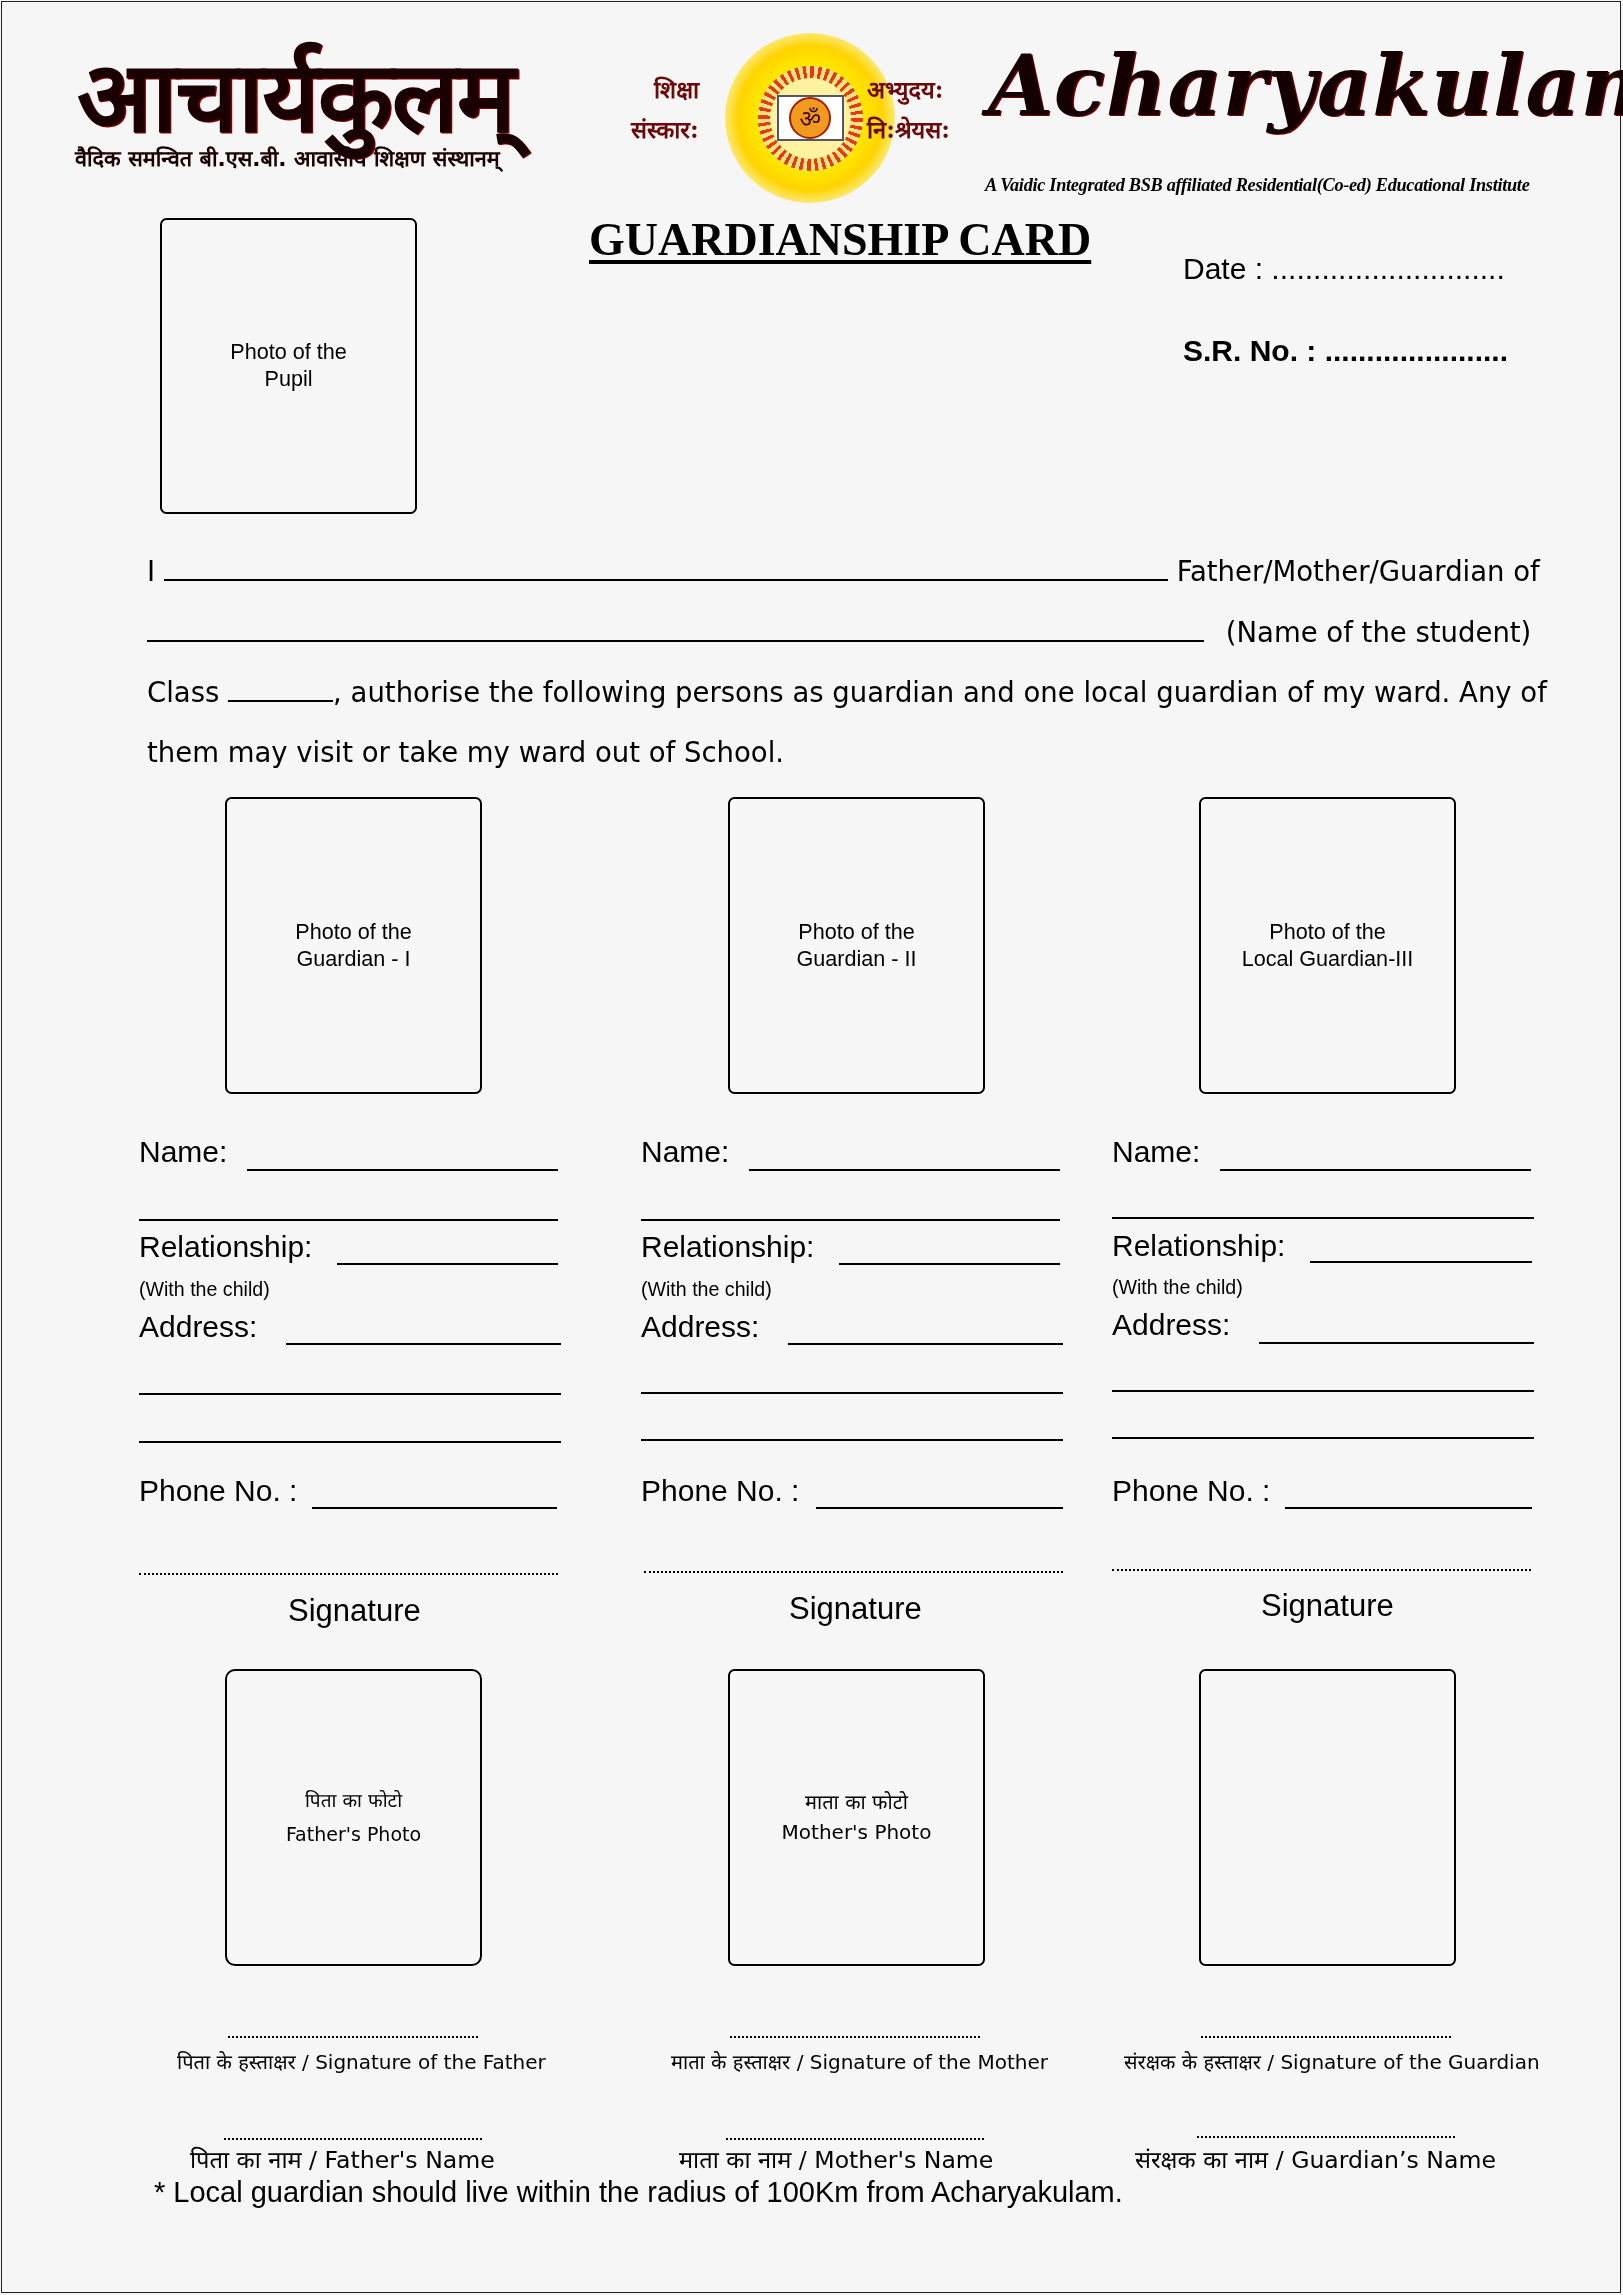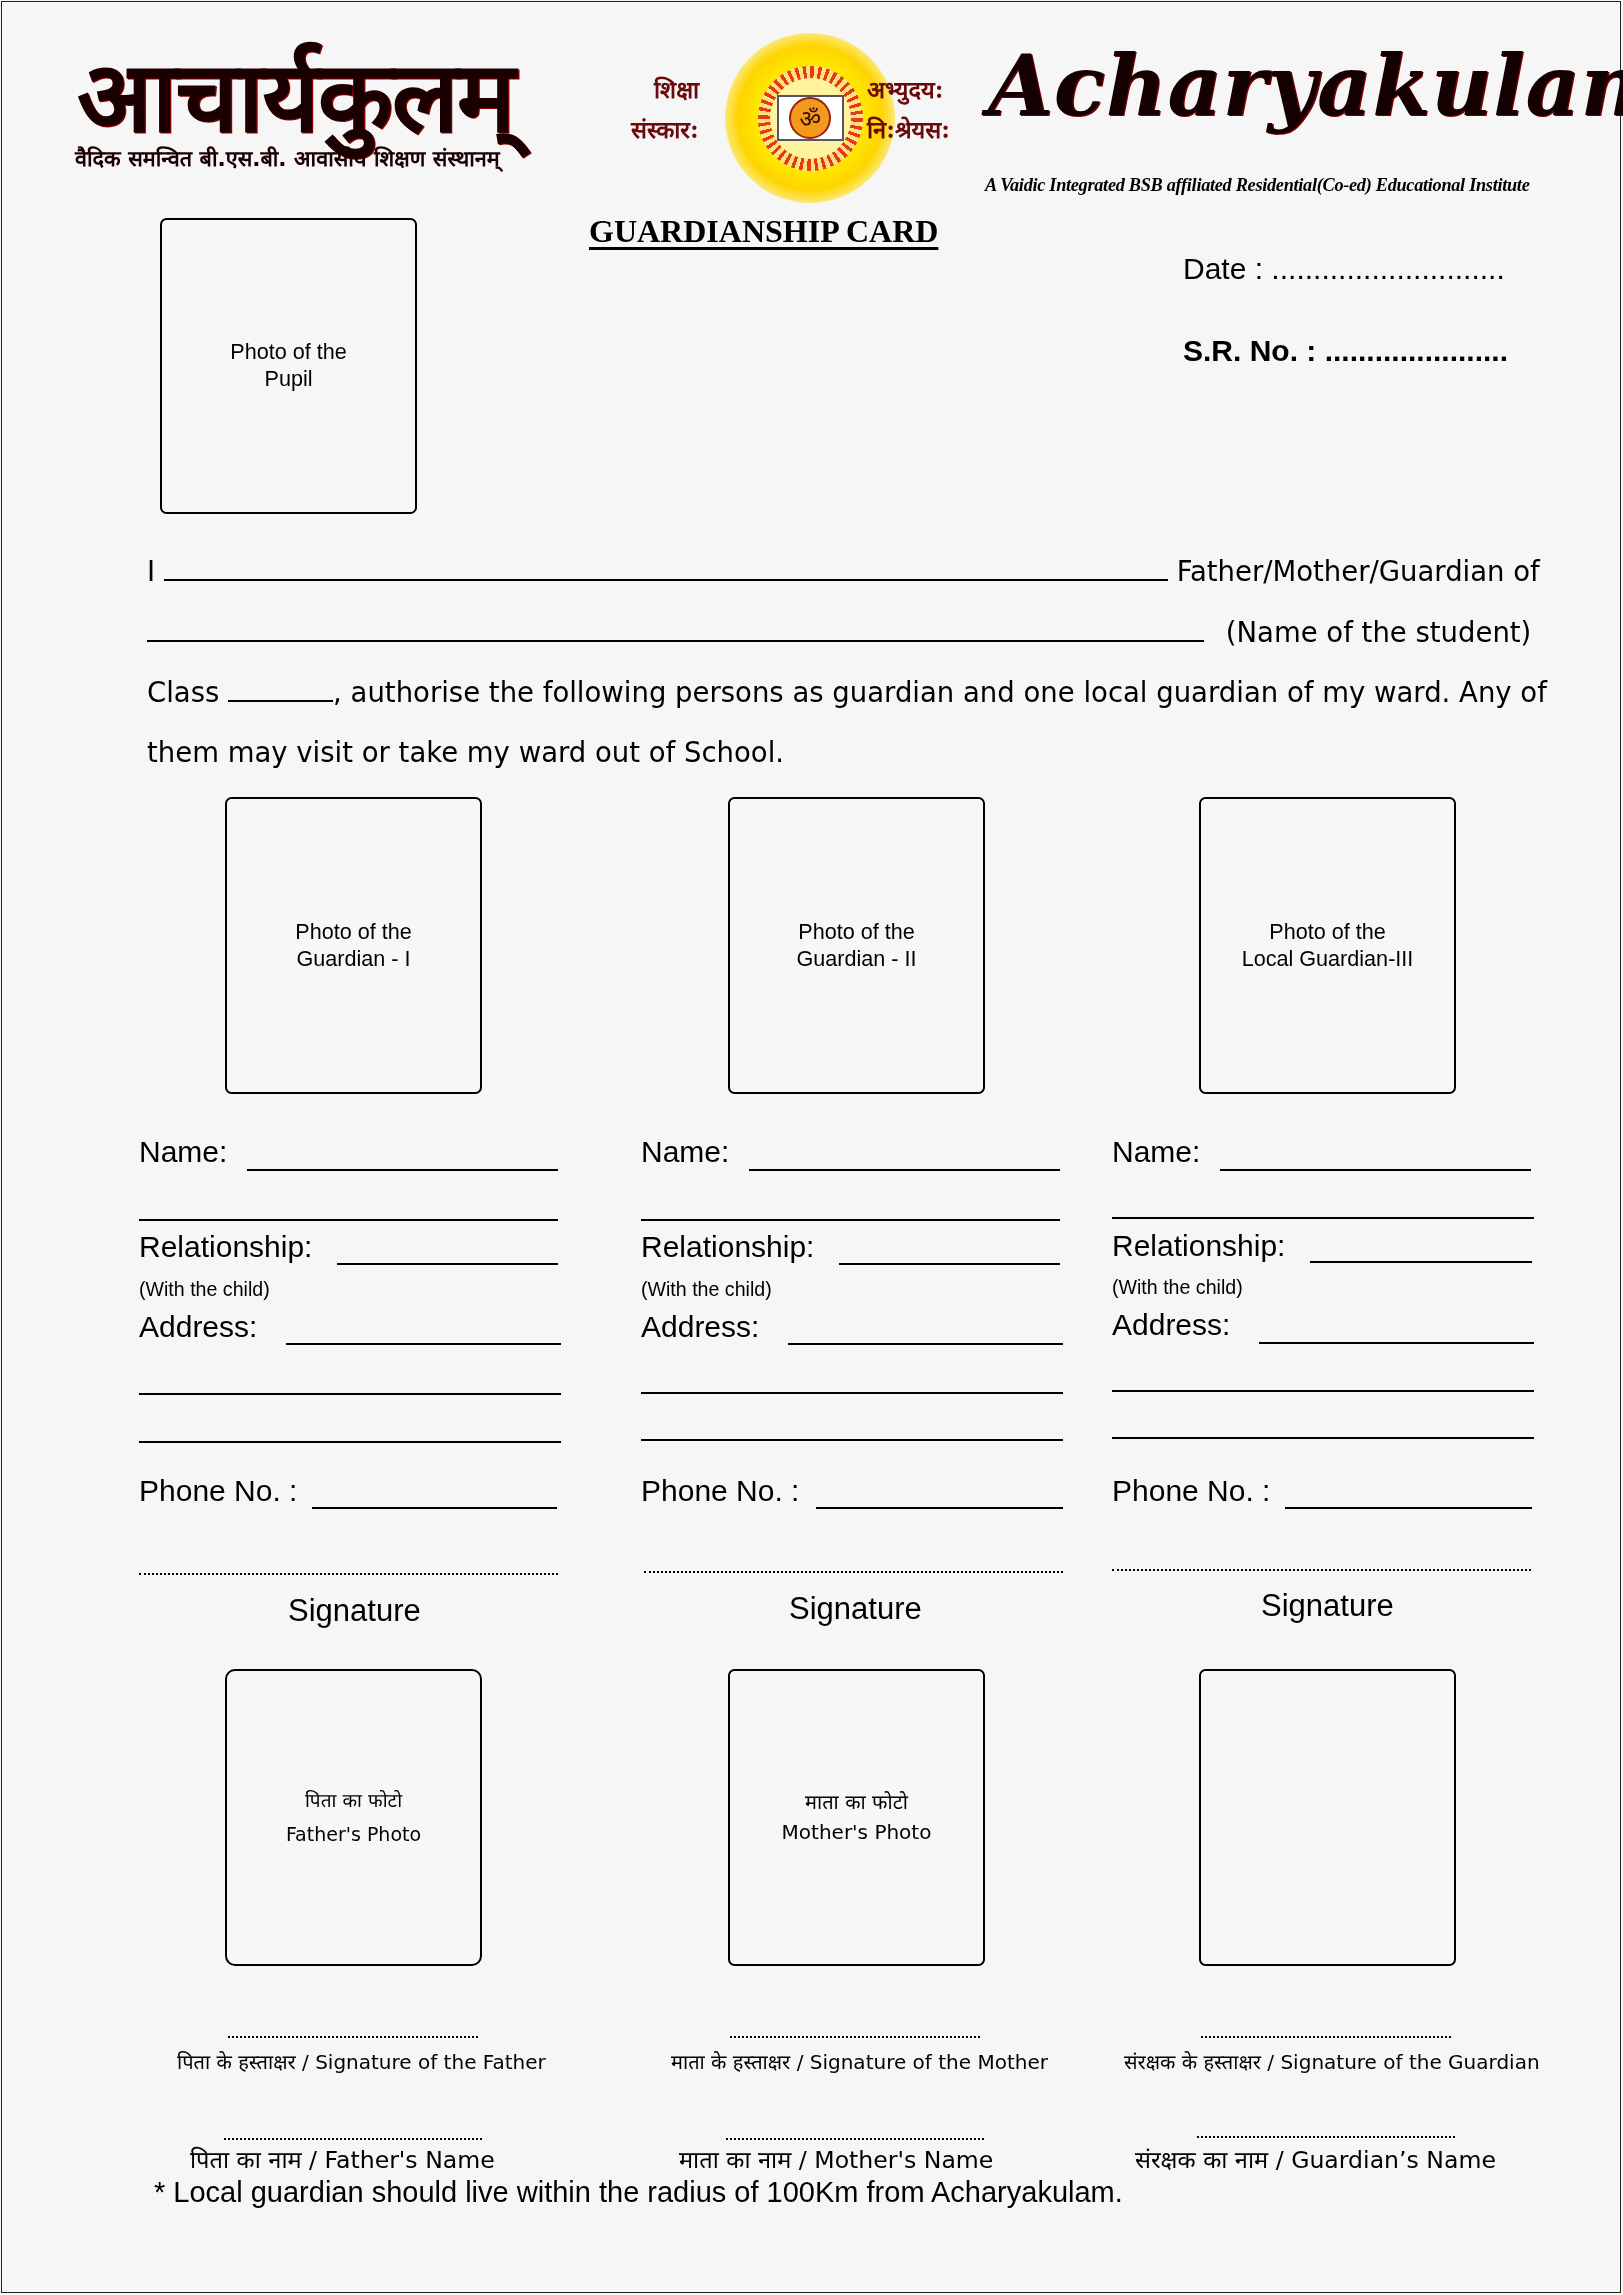--- a/index.html
+++ b/index.html
@@ -22,21 +22,21 @@
   .logo-om { width:38px; height:38px; border-radius:50%; background:#f29a1e; border:2px solid #a0200a;
              font-family:"DejaVu Sans", sans-serif; font-size:23.6px; color:#3a0a00; display:flex; align-items:center; justify-content:center; }
   .brand-en { left:988px; top:36px; font-family:"DejaVu Serif", serif; font-style:italic; font-weight:bold; font-size:84px; color:#140000;
               text-shadow:1.3px 1.3px 0 #7a0000; letter-spacing:0.7px; }
   .tagline-en { left:985px; top:143px; font-family:"Liberation Serif", serif; font-style:italic; font-weight:bold; font-size:18.3px; letter-spacing:-0.3px;margin-top:32px; }
 
   .photo-box { position:absolute; border:2px solid #000; border-radius:6.5px; background:#f7f7f7;
                display:flex; align-items:center; justify-content:center; text-align:center;
                font-family:"Liberation Sans", sans-serif; font-size:21.6px; line-height:1.25; }
   .photo-box .txt { white-space:pre-line; }
-  .title { left:589px; top:213px; font-family:"Liberation Serif", serif; font-weight:bold; font-size:32px; text-decoration:underline; text-underline-offset:5.2px; }
+  .title { left:589px; top:213px; font-family:"Liberation Serif", serif; font-weight:bold; font-size:46px; text-decoration:underline; text-underline-offset:5.2px; }
   .date { left:1183px; top:252px; font-size:30px; }
   .srno { left:1183px; top:334px; font-size:30px; font-weight:bold; }
 
   .body-line { font-family:"DejaVu Sans", sans-serif; font-size:27.5px; }
   .blank { display:inline-block; border-bottom:2.6px solid #000; vertical-align:baseline; }
 
   .col { position:absolute; width:425px; font-size:30px; }
   .field { position:absolute; left:0; white-space:nowrap; }
   .uline { position:absolute; border-bottom:2.6px solid #000; }
   .small { font-size:19.6px; }

